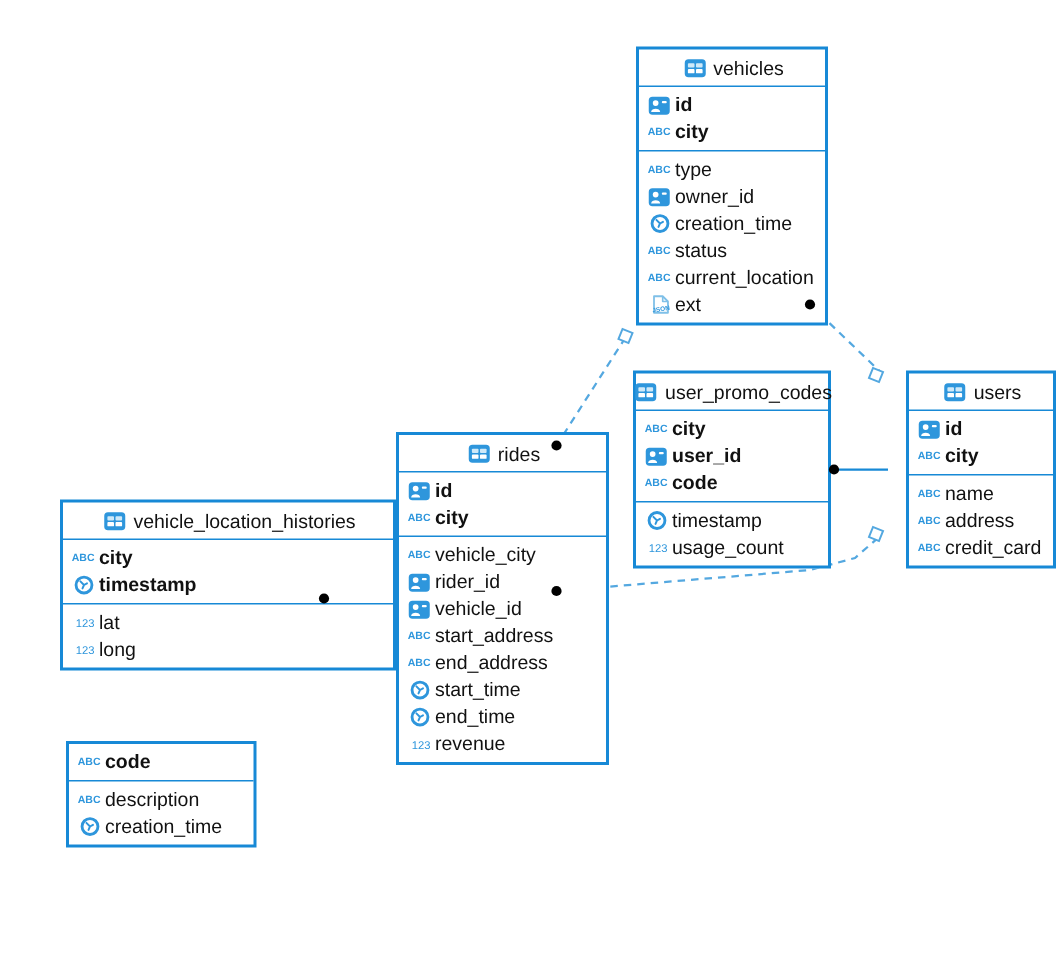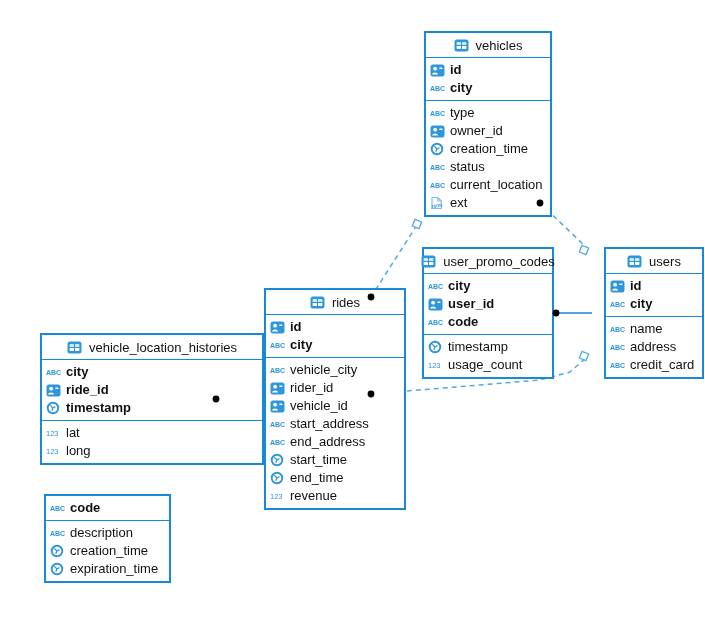--- a/index.html
+++ b/index.html
@@ -42,21 +42,21 @@
     height: 18px;
     padding: 0 4px;
     white-space: nowrap;
   }
   .row.pkrow .lbl { font-weight: 700; }
   .icon {
     width: 17px;
     flex: 0 0 17px;
     display: flex;
     align-items: center;
-    justify-content: flex-start;
+    justify-content: flex-end;
   }
   .abc  { font-size: 7px;  font-weight: 700; color: var(--iconblue, #2e96dc); letter-spacing: 0; }
   .num  { font-size: 7.5px; font-weight: 400; color: var(--iconblue, #2e96dc); }
   .lbl  { line-height: 18px; }
 </style>
 </head>
 <body>
 
 <div id="canvas">
   <svg id="lines-layer" class="layer" width="705" height="636" viewBox="0 0 705 636">
@@ -373,31 +373,20 @@
         </div>
         <div class="sect pk">
           <div class="row pkrow">
             <span class="icon">
               <span class="abc">ABC</span>
             </span>
             <span class="lbl">city</span>
           </div>
           <div class="row pkrow">
             <span class="icon">
-              <svg width="15" height="13" viewBox="0 0 15 13">
-                <rect x="0.5" y="0.5" width="14" height="12" rx="2.5" fill="#2e96dc"></rect>
-                <circle cx="5.1" cy="4.7" r="1.9" fill="#fff"></circle>
-                <path d="M2.1 10.6 C2.1 7.9 8.1 7.9 8.1 10.6 Z" fill="#fff"></path>
-                <rect x="9.2" y="3.4" width="3.3" height="1.5" rx="0.7" fill="#fff"></rect>
-              </svg>
-            </span>
-            <span class="lbl">ride_id</span>
-          </div>
-          <div class="row pkrow">
-            <span class="icon">
               <svg width="14" height="14" viewBox="0 0 14 14">
                 <circle cx="7" cy="7" r="5.3" fill="none" stroke="#2e96dc" stroke-width="1.9"></circle>
                 <path d="M7 7 L4.6 4.6 M7 7 L9 5.9 M7 7 L6 9.3" fill="none" stroke="#2e96dc" stroke-width="1.3" stroke-linecap="round"></path>
               </svg>
             </span>
             <span class="lbl">timestamp</span>
           </div>
         </div>
         <div class="sect flds">
           <div class="row">
@@ -431,29 +420,20 @@
             <span class="lbl">description</span>
           </div>
           <div class="row">
             <span class="icon">
               <svg width="14" height="14" viewBox="0 0 14 14">
                 <circle cx="7" cy="7" r="5.3" fill="none" stroke="#2e96dc" stroke-width="1.9"></circle>
                 <path d="M7 7 L4.6 4.6 M7 7 L9 5.9 M7 7 L6 9.3" fill="none" stroke="#2e96dc" stroke-width="1.3" stroke-linecap="round"></path>
               </svg>
             </span>
             <span class="lbl">creation_time</span>
-          </div>
-          <div class="row">
-            <span class="icon">
-              <svg width="14" height="14" viewBox="0 0 14 14">
-                <circle cx="7" cy="7" r="5.3" fill="none" stroke="#2e96dc" stroke-width="1.9"></circle>
-                <path d="M7 7 L4.6 4.6 M7 7 L9 5.9 M7 7 L6 9.3" fill="none" stroke="#2e96dc" stroke-width="1.3" stroke-linecap="round"></path>
-              </svg>
-            </span>
-            <span class="lbl">expiration_time</span>
           </div>
         </div>
       </div>
     </div>
   <svg id="markers-layer" class="layer" width="705" height="636" viewBox="0 0 705 636">
       <circle cx="540" cy="203" r="3.4" fill="#000000"></circle>
       <rect x="-3.6" y="-3.6" width="7.2" height="7.2" fill="#ffffff" stroke="#54a8e0" stroke-width="1.3" transform="translate(584,250) rotate(22)"></rect>
       <circle cx="371" cy="297" r="3.4" fill="#000000"></circle>
       <rect x="-3.6" y="-3.6" width="7.2" height="7.2" fill="#ffffff" stroke="#54a8e0" stroke-width="1.3" transform="translate(417,224) rotate(22)"></rect>
       <circle cx="556" cy="313" r="3.4" fill="#000000"></circle>

